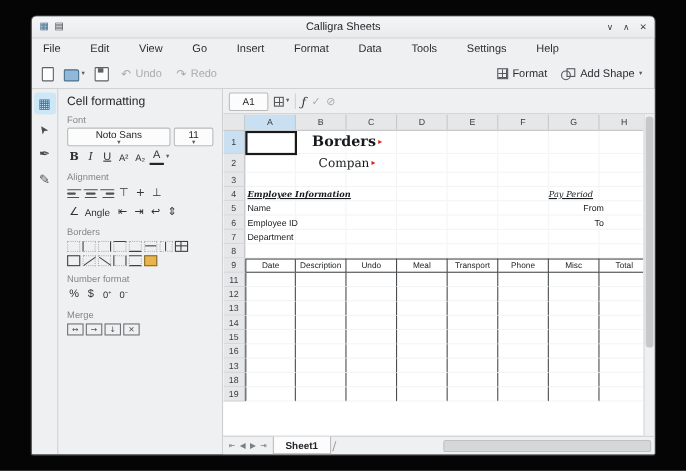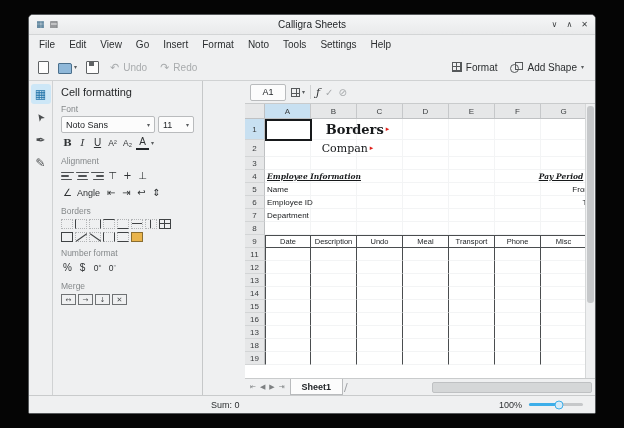--- a/index.html
+++ b/index.html
@@ -12,21 +12,21 @@
   
   .titlebar{height:19px;flex:none;background:linear-gradient(#f5f6f7,#e9eaeb);
             border-bottom:1px solid #d3d5d6;display:flex;align-items:center;
             padding:0 7px;position:relative;}
   .ticon{font-size:9px;color:#3f6e8c;margin-right:5px;line-height:1;}
   .ticon.t2{color:#44474a;}
   .title{position:absolute;left:0;right:0;text-align:center;font-size:10px;color:#232629;}
   .win-controls{margin-left:auto;display:flex;gap:9px;position:relative;z-index:2;}
   .win-controls span{font-size:8px;color:#3a3d3f;line-height:1;cursor:default;}
   
-  .menubar{height:19px;flex:none;display:flex;align-items:center;padding:0 3px;}
+  .menubar{height:19px;flex:none;display:flex;align-items:center;padding:0 3px;gap:13px;}
   .mi{font-size:10px;color:#2b2e30;padding:0 7px;}
   
   .toolbar{height:26px;flex:none;display:flex;align-items:center;padding:0 6px;gap:3px;
            border-bottom:1px solid #d0d2d3;}
   .tibtn{display:flex;align-items:center;gap:2px;padding:2px 3px;}
   .tbtn{display:flex;align-items:center;gap:4px;font-size:10px;color:#2b2e30;padding:2px 5px;}
   .tbtn.disabled{color:#a8abad;}
   .aricon{font-size:11px;line-height:1;}
   .caret{font-size:6px;color:#5a5d5f;line-height:1;}
   .tspacer{flex:1;}
@@ -46,22 +46,22 @@
          align-items:center;padding-top:3px;gap:3px;box-sizing:border-box;}
   .sbtn{width:20px;height:20px;display:flex;align-items:center;justify-content:center;
         font-size:12px;color:#4a4d4f;border-radius:3px;}
   .sbtn.active{background:#cde7f7;color:#1f72a8;}
   .rot{display:inline-block;transform:rotate(-125deg);font-size:10px;}
   
   .dock{width:150px;flex:none;border-right:1px solid #c6c8c9;padding:5px 8px;box-sizing:border-box;}
   .dock-title{font-size:11px;color:#26282a;margin-bottom:0;}
   .dlabel{font-size:8.5px;color:#84888a;margin:6px 0 2px;}
   .selrow{display:flex;gap:3px;}
-  .select{display:flex;align-items:center;justify-content:space-between;background:#fcfcfc;
-          border:1px solid #b9bbbd;border-radius:2px;font-size:9px;color:#232629;height:15px;padding:0 4px;}
+  .select{display:flex;align-items:center;justify-content:center;background:#fcfcfc;
+          border:1px solid #b9bbbd;border-radius:2px;font-size:9px;color:#232629;height:15px;padding:0 4px;flex-direction:column;}
   .sel-font{flex:1;}
   .sel-size{width:26px;flex:none;}
   .fmtrow,.alrow,.brow{display:flex;align-items:center;gap:2px;margin-top:3px;}
   .fbtn{min-width:13px;height:14px;display:flex;align-items:center;justify-content:center;
         font-size:10px;color:#2f3234;line-height:1;}
   .fbtn.bold{font-family:"DejaVu Serif",serif;font-weight:bold;}
   .fbtn.ital{font-family:"DejaVu Serif",serif;font-style:italic;}
   .fbtn.und{text-decoration:underline;}
   .fbtn.small{font-size:8.5px;}
   .fbtn.fcolor{border-bottom:2px solid #232629;height:12px;}
@@ -81,21 +81,21 @@
   .bx.sb{border-bottom:1px solid #3f4244;}
   .bx.sa{border:1px solid #3f4244;}
   .bx.inh::before{content:'';position:absolute;left:0;right:0;top:3px;border-top:1px solid #3f4244;}
   .bx.inv::after{content:'';position:absolute;top:0;bottom:0;left:4px;border-left:1px solid #3f4244;}
   .bx.dg1::before{content:'';position:absolute;left:-1px;top:4px;width:13px;border-top:1px solid #3f4244;transform:rotate(-35deg);}
   .bx.dg2::before{content:'';position:absolute;left:-1px;top:4px;width:13px;border-top:1px solid #3f4244;transform:rotate(35deg);}
   .swatch{width:12px;height:10px;background:#e9b44c;border:1px solid #8a6d2f;box-sizing:border-box;flex:none;}
   .mx{width:15px;height:11px;border:1px solid #6f7274;box-sizing:border-box;display:flex;
       align-items:center;justify-content:center;font-size:7px;color:#4f5254;flex:none;}
   
-  .sheetarea{flex:1;display:flex;flex-direction:column;min-width:0;background:#fff;margin-left:42px;}
+  .sheetarea{flex:1;display:flex;flex-direction:column;min-width:0;background:#fff;}
   .fbar{height:22px;flex:none;background:#eff0f1;border-bottom:1px solid #c9cbcc;
         display:flex;align-items:center;padding:0 5px;gap:5px;}
   .cellref{width:34px;height:15px;background:#fcfcfc;border:1px solid #b9bbbd;border-radius:2px;
            font-size:9px;color:#232629;display:flex;align-items:center;justify-content:center;}
   .fb-dd{display:flex;align-items:center;gap:2px;}
   .mini-grid{width:9px;height:9px;display:inline-block;border:1px solid #56595b;box-sizing:border-box;
              background-image:linear-gradient(to right,transparent 0 4px,#56595b 4px 5px,transparent 5px),
                               linear-gradient(to bottom,transparent 0 4px,#56595b 4px 5px,transparent 5px);}
   .vsep{width:1px;height:14px;background:#d0d2d3;}
   .fxbtn{font-family:"DejaVu Serif",serif;font-style:italic;font-size:11px;color:#2f3234;}
@@ -119,27 +119,27 @@
   .cell.th{border-top:1px solid #4a4d4f;border-bottom:1px solid #4a4d4f;border-right:1px solid #4a4d4f;
            font-size:7.5px;color:#232629;display:flex;align-items:center;justify-content:center;overflow:hidden;}
   .cell.th.c0{border-left:1px solid #4a4d4f;}
   .cell.tc{border-right:1px solid #4a4d4f;}
   .cell.tc.c0{border-left:1px solid #4a4d4f;}
   .sel-a1{position:absolute;left:20px;top:0;width:47px;height:22px;border:2px solid #17191b;
           box-sizing:border-box;pointer-events:none;}
   .ov{position:absolute;display:flex;align-items:center;color:#17191b;white-space:nowrap;}
   .ov.t1{left:66px;top:0;width:93px;height:21px;justify-content:center;
          font-family:"DejaVu Serif",serif;font-weight:bold;font-size:13px;}
-  .ov.t2{left:56px;top:21px;width:93px;height:17px;justify-content:center;
+  .ov.t2{left:66px;top:21px;width:93px;height:17px;justify-content:center;
          font-family:"DejaVu Serif",serif;font-size:11px;text-align:center;}
   .rmark{color:#df201a;font-size:7px;margin-left:2px;line-height:1;}
   .ov.einfo{left:22px;top:51px;height:13px;font-family:"DejaVu Serif",serif;font-style:italic;
             font-weight:bold;font-size:7.5px;text-decoration:underline;}
   .ov.pper{left:284px;top:51px;width:64px;height:13px;justify-content:center;
-           font-family:"DejaVu Serif",serif;font-style:italic;font-weight:bold;font-size:7.5px;text-decoration:underline;}
+           font-family:"DejaVu Serif",serif;font-style:italic;font-weight:normal;font-size:7.5px;text-decoration:underline;}
   .ov.nm{left:22px;top:64px;height:13px;font-size:8px;}
   .ov.frm{left:290px;top:64px;width:56px;height:13px;justify-content:flex-end;font-size:8px;}
   .ov.eid{left:22px;top:77px;height:13px;font-size:8px;}
   .ov.toov{left:290px;top:77px;width:56px;height:13px;justify-content:flex-end;font-size:8px;}
   .ov.dept{left:22px;top:90px;height:13px;font-size:8px;}
   .vscroll{width:9px;flex:none;border-left:1px solid #d6d8d9;background:#eff0f1;position:relative;}
   .vthumb{position:absolute;left:1px;right:1px;top:2px;height:72%;background:#c6c8ca;border-radius:3px;}
   .tabbar{height:16px;flex:none;background:#eff0f1;border-top:1px solid #c9cbcc;display:flex;
           align-items:center;padding-left:3px;}
   .nav{color:#7d8082;font-size:7px;padding:0 2px;line-height:1;}
@@ -175,21 +175,21 @@
     </div>
   </div>
 
   <div class="menubar">
       <span class="mi">File</span>
       <span class="mi">Edit</span>
       <span class="mi">View</span>
       <span class="mi">Go</span>
       <span class="mi">Insert</span>
       <span class="mi">Format</span>
-      <span class="mi">Noto</span>
+      <span class="mi">Data</span>
       <span class="mi">Tools</span>
       <span class="mi">Settings</span>
       <span class="mi">Help</span>
     </div>
 
   <div class="toolbar">
     <span class="tibtn">
         <span class="i-page"></span>
       </span>
     <span class="tibtn">
@@ -585,22 +585,13 @@
         <span class="nav glyph">⇥</span>
         <span class="tab">Sheet1</span>
         <span class="tabslash glyph">∕</span>
         <span class="hscroll">
             <span class="hthumb"></span>
           </span>
       </div>
     </div>
   </div>
 
-  <div class="statusbar">
-    <span>Sum: 0</span>
-    <span class="sspacer"></span>
-    <span class="zoomtxt">100%</span>
-    <span class="ztrack">
-        <span class="zfill"></span>
-        <span class="zhandle"></span>
-      </span>
-  </div>
 </div>
 
 </body></html>

